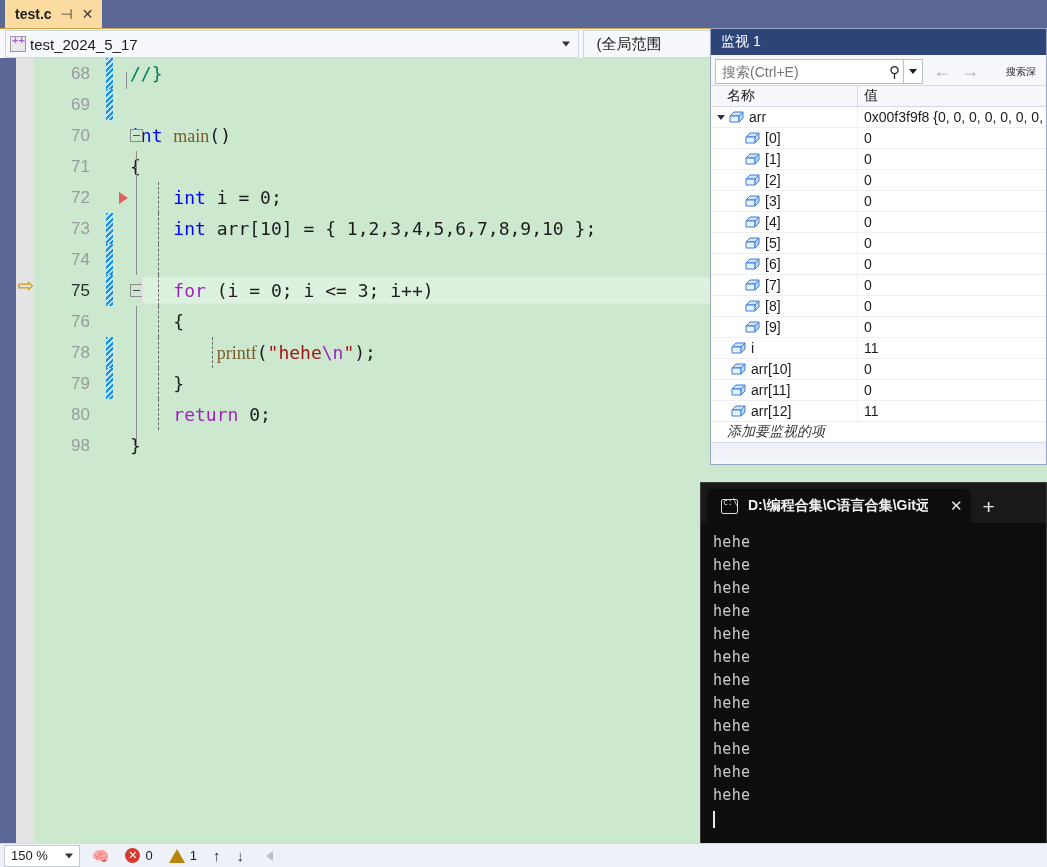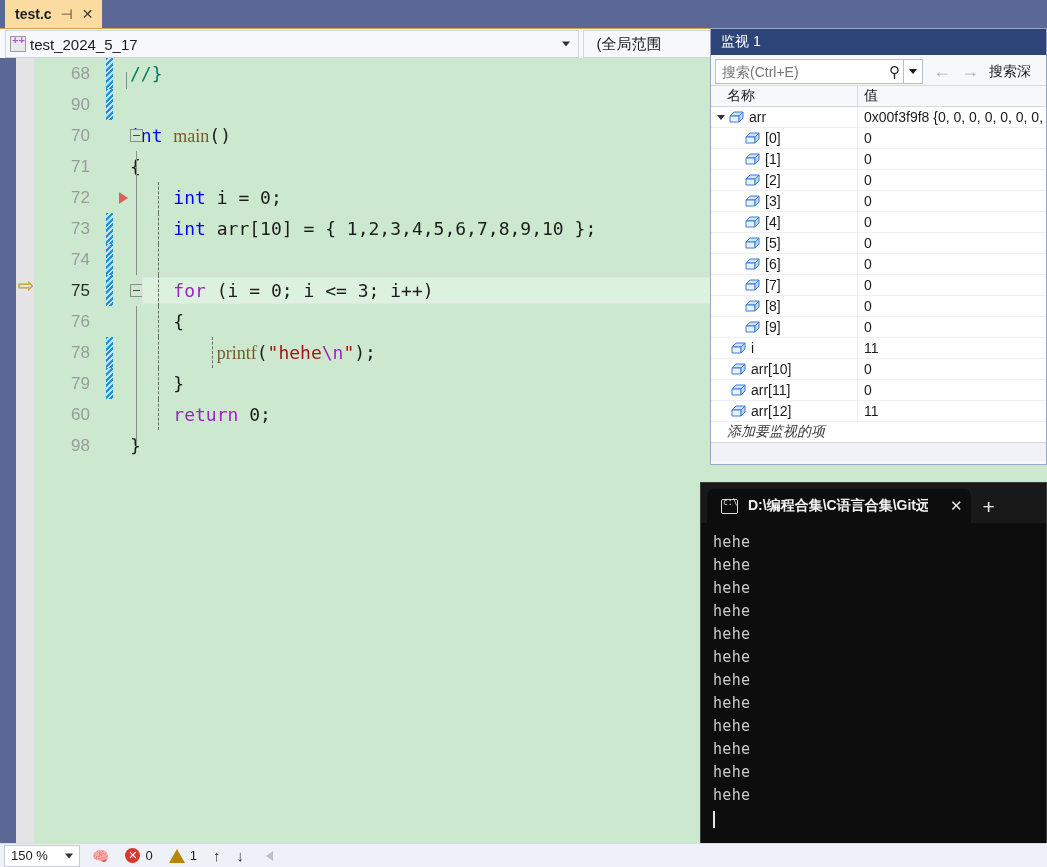--- a/index.html
+++ b/index.html
@@ -238,21 +238,21 @@
   }
   .search-drop {
     position: absolute; right: 0; top: 0; width: 19px; height: 23px;
     border-left: 1px solid #b6bed2;
     display: flex; align-items: center; justify-content: center;
   }
   .search-drop .combo-arrow { position: static; transform: none; border-top-color:#1b1b1b; }
   .nav-back, .nav-fwd {
     font-size: 18px; color: #a8b0bf; margin-left: 10px;
   }
-  .watch-depth { font-size: 14px; color: #1b1b1b; margin-left: 10px; white-space: nowrap; }
+  .watch-depth { font-size: 10px; color: #1b1b1b; margin-left: 27px; white-space: nowrap; }
 
   .watch-table { width: 100%; }
   .wt-head {
     display: flex; height: 22px; background: #f6f8fc;
     border-top: 1px solid #d2d8e5; border-bottom: 1px solid #d2d8e5;
   }
   .wt-head .col-name, .wt-head .col-val {
     font-size: 14px; color: #1b1b1b; display: flex; align-items: center;
   }
   .col-name { width: 146px; flex: 0 0 146px; padding-left: 16px; }
@@ -365,21 +365,21 @@
     <div class="code-area">
 
       <div class="line">
         <span class="lineno">68</span>
         <span class="changebar"></span>
         <span class="brace-line" style="left:92px;top:14px;height:17px;"></span>
         <span class="codetext"><span class="cmt">//}</span></span>
       </div>
 
       <div class="line">
-        <span class="lineno">90</span>
+        <span class="lineno">69</span>
         <span class="changebar"></span>
         <span class="codetext"></span>
       </div>
 
       <div class="line">
         <span class="lineno">70</span>
         <span class="foldbox"></span>
         <span class="codetext"><span class="kw">int</span> <span class="fn">main</span><span class="punc">()</span></span>
       </div>
 
@@ -442,21 +442,21 @@
 
       <div class="line">
         <span class="lineno">79</span>
         <span class="changebar"></span>
         <span class="brace-line" style="left:102px;"></span>
         <span class="indent-guide" style="left:124px;"></span>
         <span class="codetext">    <span class="punc">}</span></span>
       </div>
 
       <div class="line">
-        <span class="lineno">60</span>
+        <span class="lineno">80</span>
         <span class="brace-line" style="left:102px;"></span>
         <span class="indent-guide" style="left:124px;"></span>
         <span class="codetext">    <span class="kw2">return</span> <span class="num">0</span><span class="punc">;</span></span>
       </div>
 
       <div class="line">
         <span class="lineno">98</span>
         <span class="brace-line" style="left:102px;top:0;height:16px;"></span>
         <span class="codetext"><span class="punc">}</span></span>
       </div>

